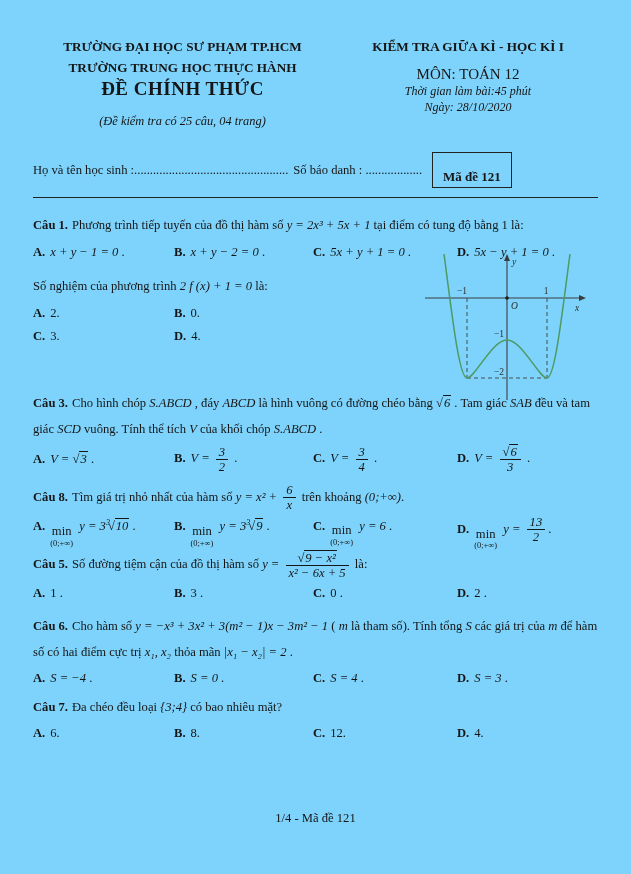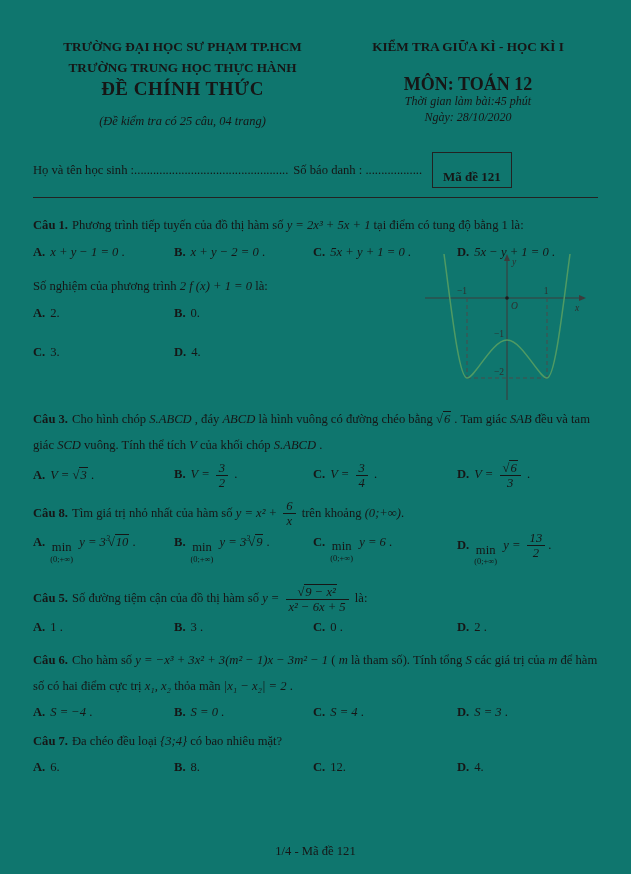--- a/index.html
+++ b/index.html
@@ -1,43 +1,43 @@
 <!DOCTYPE html>
 <html><head>
 <meta charset="utf-8">
 <style>
   html,body{margin:0;padding:0;background:#ffffff;}
-  .page{position:relative;width:631px;height:874px;background:#0f766e;overflow:hidden;
+  .page{position:relative;width:631px;height:874px;background:#7dd3fc;overflow:hidden;
         font-family:"Liberation Serif","DejaVu Serif",serif;color:#161616;}
   
   .hdr{display:flex;padding:36px 30px 0 30px;}
   .hdr-left{width:305px;text-align:center;}
   .hdr-right{flex:1;text-align:center;}
   .hline{font-weight:bold;font-size:13.2px;line-height:21px;}
   .hline-official{font-weight:bold;font-size:19px;letter-spacing:.5px;}
   .hnote{font-style:italic;font-size:12.4px;margin-top:14px;}
   .hsub{font-style:italic;font-size:12px;line-height:16px;}
-  .hsubject{font-weight:bold;font-size:18px;margin-top:18px;line-height:18px;}
+  .hsubject{font-weight:normal;font-size:15px;margin-top:8px;line-height:18px;}
   
   .student-row{display:flex;align-items:center;margin:23px 33px 0 33px;font-size:12.6px;white-space:nowrap;}
   .sbd{margin-left:5px;}
   .code-box{display:inline-block;border:1.4px solid #222;padding:16px 10px 2px 10px;
             font-weight:bold;font-size:13px;margin-left:10px;}
   .rule{margin:9px 33px 0 33px;border:none;border-top:1.6px solid #222;}
   
   .content{margin:0 33px;font-size:12.6px;}
   .q{position:static;}
   #q1{margin-top:14px} #q2{margin-top:10px} #q3{margin-top:46px}
-  #q4{margin-top:9px}  #q5{margin-top:18px}  #q6{margin-top:8px} #q7{margin-top:4px}
+  #q4{margin-top:9px}  #q5{margin-top:0}  #q6{margin-top:8px} #q7{margin-top:4px}
   .stem{margin:0;line-height:26px;}
   .stem2{margin:7px 0 0 0;line-height:26px;}
   .qlabel{font-weight:bold;margin-right:4px;text-align:right;}
   .opts{margin-top:3px;}
   .opts4{display:grid;grid-template-columns:141px 139px 144px auto;align-items:center;min-height:22px;}
-  .opts2{display:grid;grid-template-columns:141px auto;row-gap:24px;max-width:330px;margin-top:7px;}
+  .opts2{display:grid;grid-template-columns:141px auto;row-gap:8px;max-width:330px;margin-top:7px;}
   .opt{white-space:nowrap;}
   .okey{font-weight:bold;margin-right:5px;}
   .math{font-style:italic;}
   .pt{font-style:normal;}
   
   .frac{display:inline-flex;flex-direction:column;text-align:center;vertical-align:middle;
         line-height:1.12;margin:0 3px;font-style:italic;}
   .frac .num{border-bottom:1.2px solid #161616;padding:0 3px;}
   .frac .den{padding:0 3px;}
   
@@ -53,21 +53,21 @@
   
   .figure{position:absolute;left:421px;top:252px;width:168px;height:150px;}
   .figure svg{width:100%;height:100%;}
   .axis{stroke:#3c3c3c;stroke-width:1.1;fill:none;}
   .arrow{fill:#3c3c3c;}
   .dash{stroke:#4a4a4a;stroke-width:1;stroke-dasharray:4 3;fill:none;}
   .curve{fill:none;stroke-width:1.5;}
   .glabel{font-family:"Liberation Serif",serif;font-size:9.5px;fill:#2e2e2e;}
   .gitalic{font-style:italic;}
   
-  .footer{position:absolute;left:0;right:0;top:844px;text-align:center;font-size:12.6px;}
+  .footer{position:absolute;left:0;right:0;top:811px;text-align:center;font-size:12.6px;}
 </style>
 </head>
 <body>
 
 <div class="page">
 
   <div class="hdr">
     <div class="hdr-left">
       <div class="hline">TRƯỜNG ĐẠI HỌC SƯ PHẠM TP.HCM</div>
       <div class="hline">TRƯỜNG TRUNG HỌC THỰC HÀNH</div>

